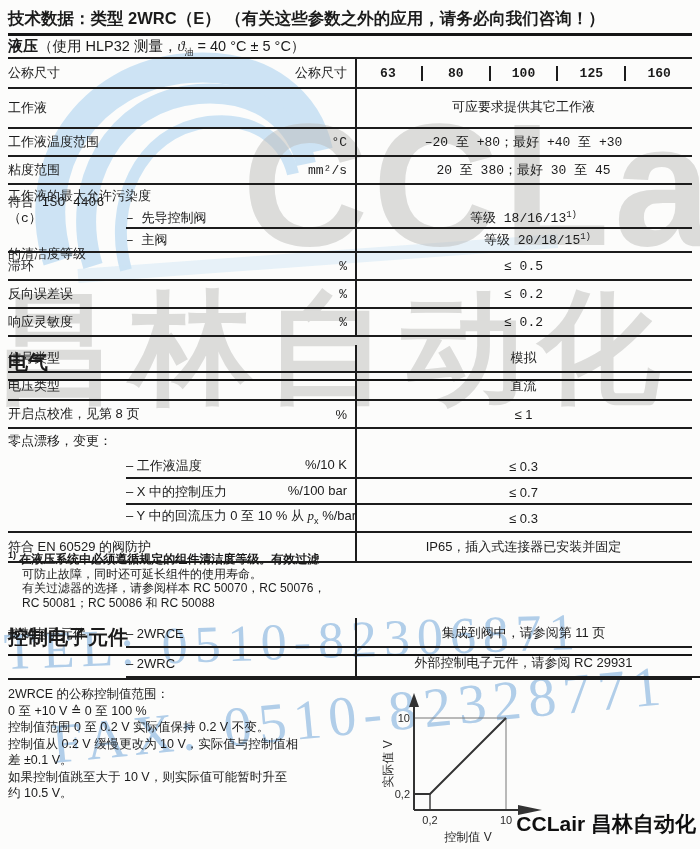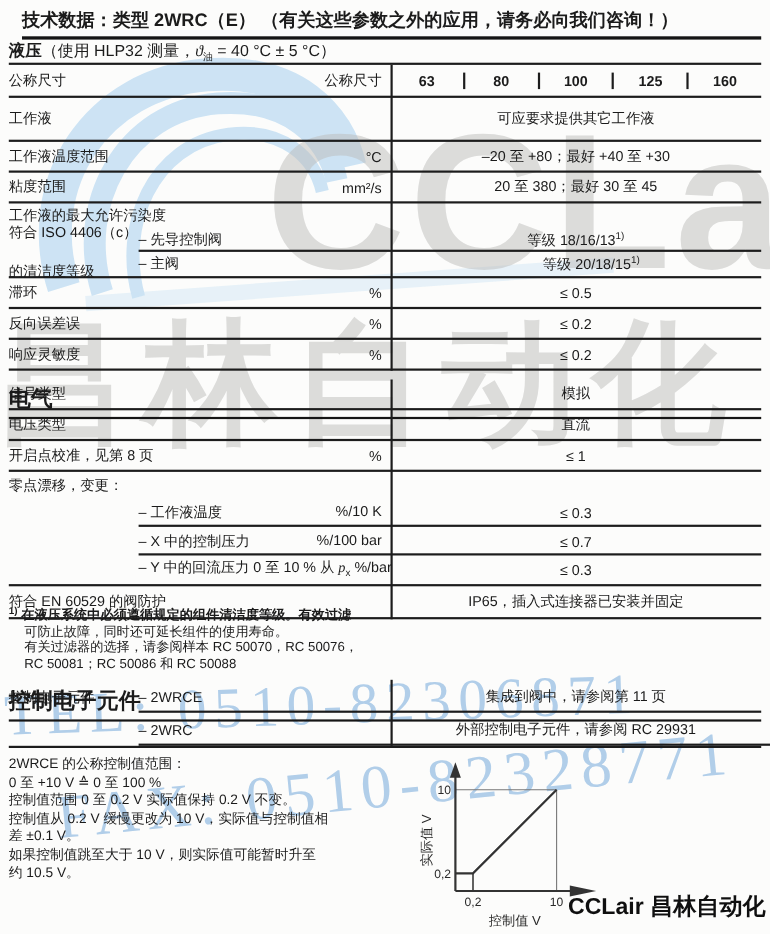--- a/index.html
+++ b/index.html
@@ -21,21 +21,21 @@
   }
   #wm-tel{left:4px;top:622px;font-size:52px;letter-spacing:7px;transform:rotate(-2deg);transform-origin:left center;}
   #wm-fax{left:52px;top:712px;font-size:56px;letter-spacing:7px;transform:rotate(-5.5deg);transform-origin:left center;}
   .wm-grey{position:absolute;color:#bdbdbb;opacity:.5;font-weight:bold;white-space:nowrap;}
   #wm-cclair{left:242px;top:84px;font-size:175px;letter-spacing:4px;}
   #wm-cn{left:-6px;top:268px;font-size:122px;letter-spacing:14px;}
   #wm-swoosh{position:absolute;left:18px;top:46px;opacity:.6;}
 
   
   .doc-title{
-    position:absolute;left:20px;right:8px;top:8px;height:25px;
+    position:absolute;left:8px;right:8px;top:8px;height:25px;
     font-size:16.5px;font-weight:bold;border-bottom:3px solid #151515;
     white-space:nowrap;
   }
   .hyd-heading{position:absolute;left:8px;top:37px;font-size:14.5px;white-space:nowrap;}
   .hyd-heading b{font-size:15px;}
   .theta{font-family:"Liberation Serif","DejaVu Serif",serif;font-style:italic;}
   sub{font-size:9px;}
   sup{font-size:9px;}
 
   .tbl{position:absolute;left:8px;right:8px;}
@@ -91,21 +91,21 @@
 
   <div class="doc-title">
     <span>技术数据：类型 2WRC（E）</span>
     <span>（有关这些参数之外的应用，请务必向我们咨询！）</span>
   </div>
 
   <div class="hyd-heading">
     <b>液压</b><span>（使用 HLP32 测量，</span><span class="theta">ϑ</span><sub>油</sub><span> = 40 °C ± 5 °C）</span>
   </div>
 
-  <div class="tbl" style="top:57px;border-top:2px solid #1c1c1c;">
+  <div class="tbl" style="top:57px;border-top:2px solid #1c1c1c;font-family:Liberation Mono, monospace;">
     <div class="vdiv"></div>
 
     <div class="row" style="height:28px;">
       <div class="lcell">
           <span class="lab">公称尺寸</span>
           <span class="unit" style="font-weight:normal">公称尺寸</span>
         </div>
       <div class="hdr-cols">
         <div class="hdr-col">63</div>
         <div class="hdr-col">80</div>

